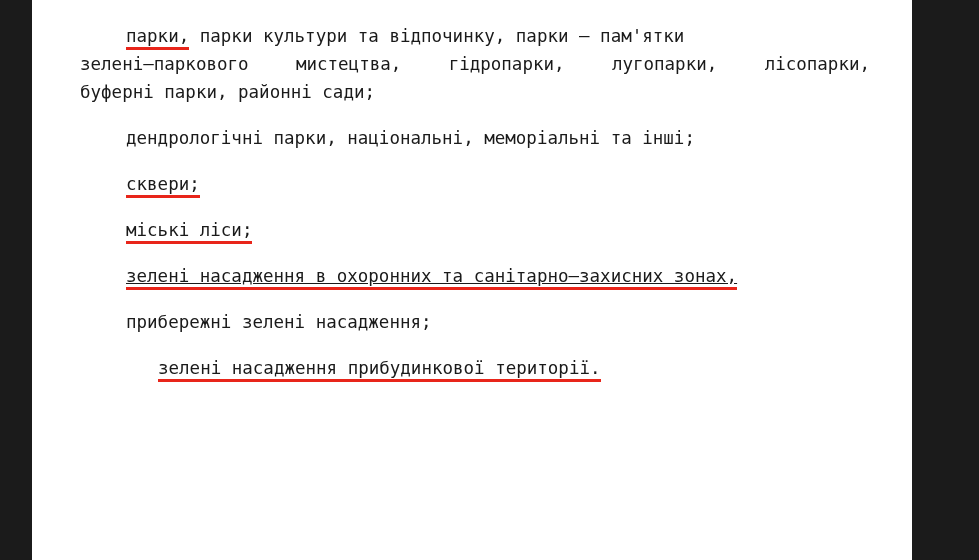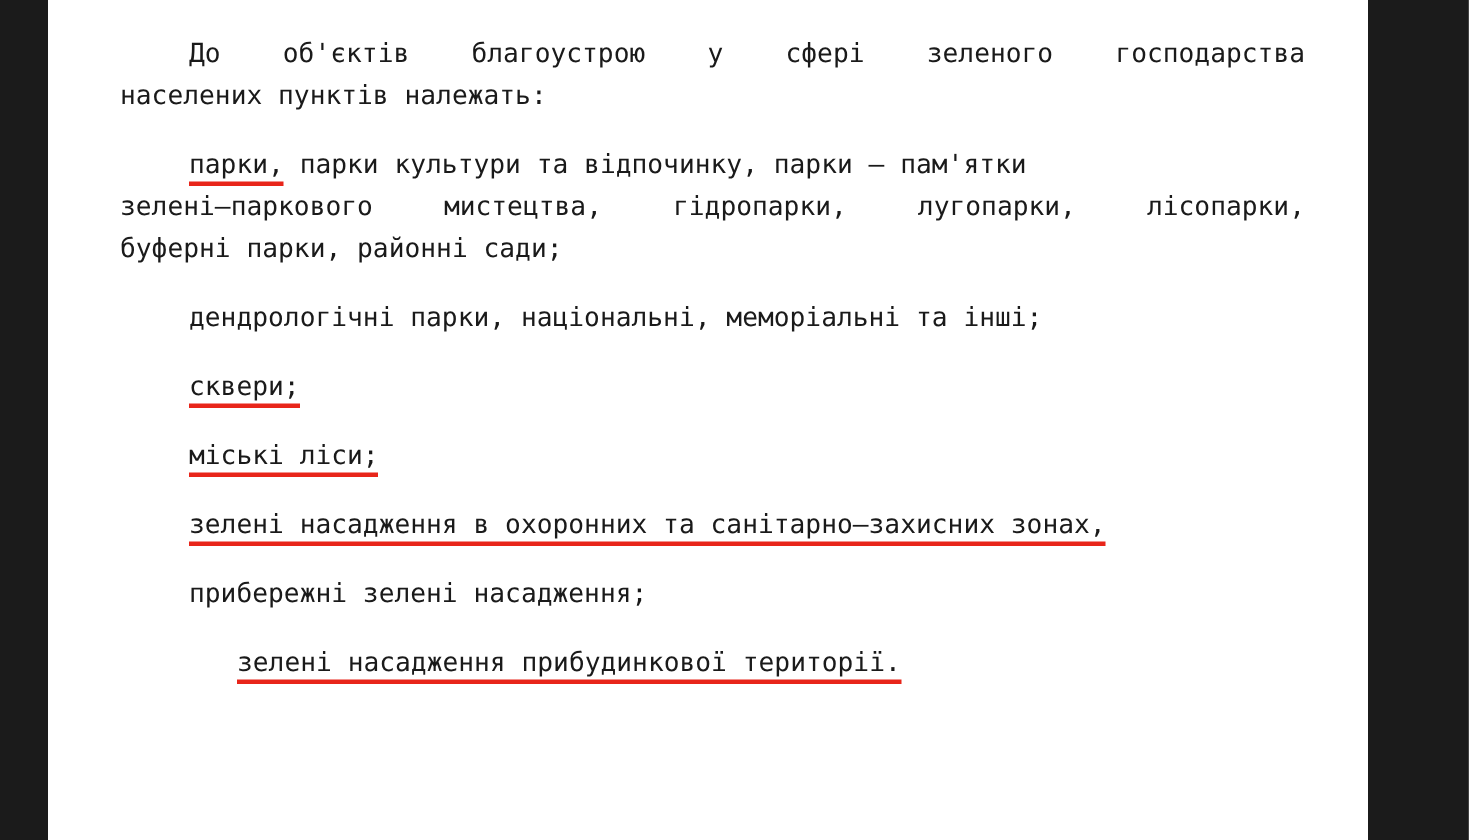--- a/index.html
+++ b/index.html
@@ -69,39 +69,35 @@
   }
   .spacer { display:inline-block; }
 </style>
 <style>.ul::after{background:#e8251a;}</style></head>
 <body>
 
 <div id="page">
   <div id="sheet">
     <div id="doc">
         <div class="para">
-          <span class="ln just"><span class="spacer" style="width: 46px;"></span><span>До об'єктів  благоустрою  у   сфері   зеленого   господарства</span></span>
-          <span class="ln last"><span>населених пунктів належать:</span></span>
-        </div>
-        <div class="para">
           <span class="ln last"><span class="spacer" style="width: 46px;"></span><span class="ul" style="--hl: #e8251a; box-shadow: none;">парки,</span><span>  парки  культури  та  відпочинку,  парки  —  пам'ятки</span></span>
           <span class="ln just"><span>зелені—паркового   мистецтва,   гідропарки,  лугопарки,  лісопарки,</span></span>
           <span class="ln last"><span>буферні парки, районні сади;</span></span>
         </div>
         <div class="para">
           <span class="ln last"><span class="spacer" style="width: 46px;"></span><span>дендрологічні парки, національні, меморіальні та інші;</span></span>
         </div>
         <div class="para">
           <span class="ln last"><span class="spacer" style="width: 46px;"></span><span class="ul" style="--hl: #e8251a; box-shadow: none; text-align: right;">сквери;</span></span>
         </div>
         <div class="para">
           <span class="ln last"><span class="spacer" style="width: 46px;"></span><span class="ul" style="--hl: #e8251a; box-shadow: none;">міські ліси;</span></span>
         </div>
         <div class="para">
-          <span class="ln last"><span class="spacer" style="width: 46px;"></span><span class="ul" style="--hl: #e8251a; box-shadow: none;">зелені насадження  в  охоронних  та санітарно—захисних зонах,</span></span>
+          <span class="ln last"><span class="spacer" style="width: 46px;"></span><span class="ul" style="--hl: #e8251a; box-shadow: none; text-decoration: underline;">зелені насадження  в  охоронних  та санітарно—захисних зонах,</span></span>
         </div>
         <div class="para">
           <span class="ln last"><span class="spacer" style="width: 46px;"></span><span>прибережні зелені насадження;</span></span>
         </div>
         <div class="para">
           <span class="ln last"><span class="spacer" style="width: 46px;"></span><span class="ul" style="--hl: #e8251a; box-shadow: none; margin-left: 32px;">зелені насадження прибудинкової території.</span></span>
         </div>
       </div>
   </div>
 </div>

